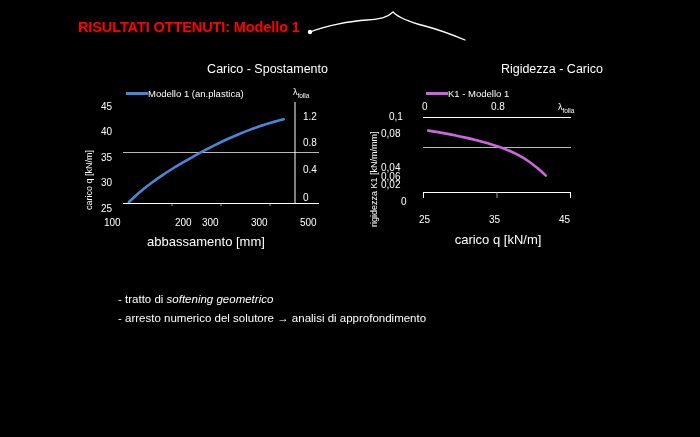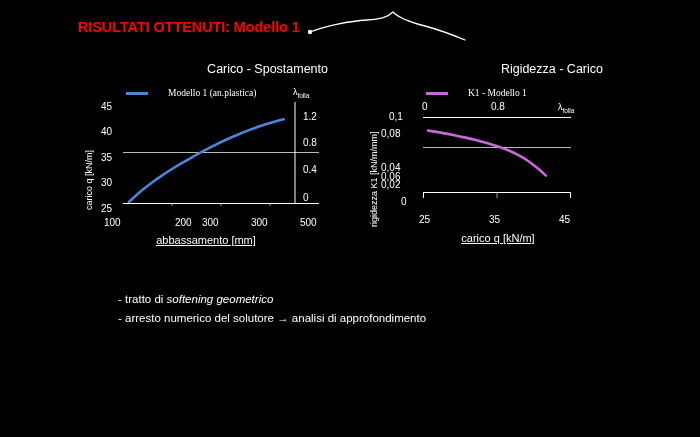--- a/index.html
+++ b/index.html
@@ -38,45 +38,43 @@
     width: 100%;
     text-align: right;
     color: #ffffff;
     font-size: 12.5px;
     white-space: nowrap;
   }
   .legend {
     position: absolute;
     display: flex;
     align-items: center;
-    gap: 20px;
+    gap: 0;
     color: #ffffff;
     font-size: 9.5px;
     white-space: nowrap;
-    font-family: Liberation Serif, serif;
   }
   .legend-swatch {
     display: inline-block;
     width: 22px; height: 3px;
   }
   .ytitle {
     position: absolute;
     color: #ffffff;
     font-size: 9px;
     white-space: nowrap;
     transform-origin: 0 0;
     transform: rotate(-90deg);
   }
   .xtitle {
     position: absolute;
     color: #ffffff;
-    font-size: 11px;
+    font-size: 13px;
     white-space: nowrap;
     text-align: center;
-    text-decoration: underline;
   }
   .tick {
     position: absolute;
     color: #ffffff;
     font-size: 10px;
     white-space: nowrap;
   }
   .tick.ry { font-size: 10px; }
   .lam {
     position: absolute;

